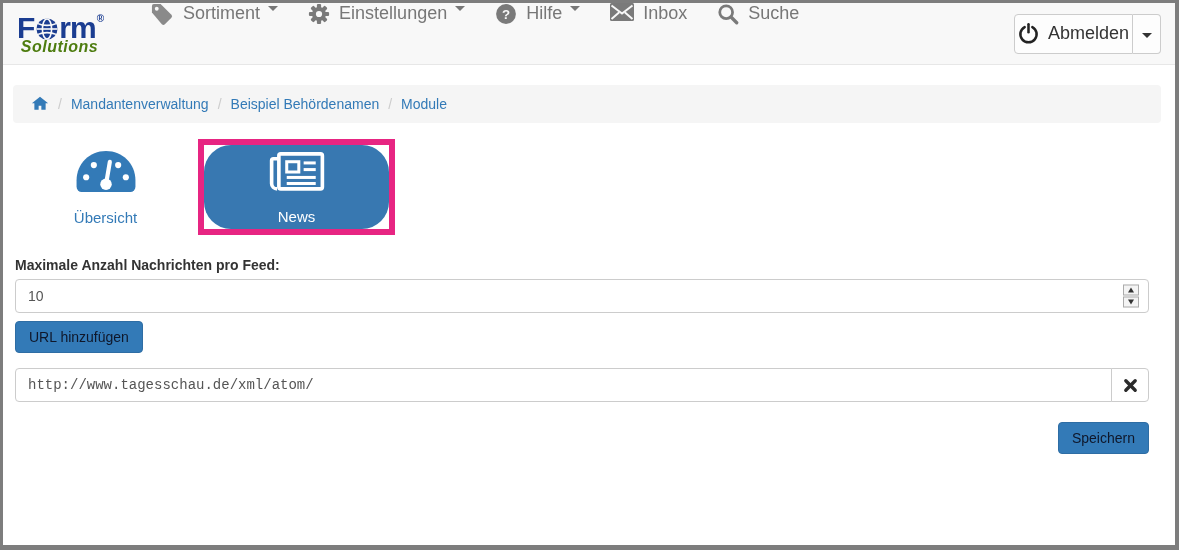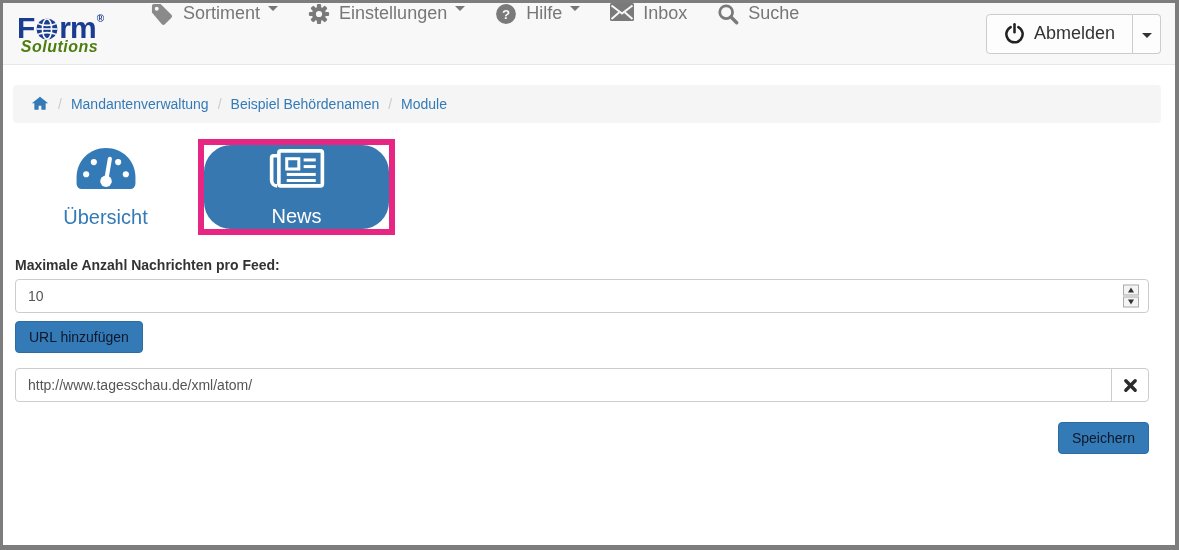--- a/index.html
+++ b/index.html
@@ -30,39 +30,39 @@
   .caret {
     display: inline-block; width: 0; height: 0; margin-left: -1px; margin-top: 3px;
     border-left: 5px solid transparent; border-right: 5px solid transparent; border-top: 5px solid #777;
   }
 
   .logout-group { margin-left: auto; display: flex; }
   .logout-btn, .logout-caret-btn {
     background: #fdfdfd; border: 1px solid #ccc; color: #333; cursor: pointer;
     font-family: inherit; font-size: 18px; height: 40px; display: flex; align-items: center;
   }
-  .logout-btn { border-radius: 4px 0 0 4px; padding: 0 17px; gap: 9px; }
+  .logout-btn { border-radius: 4px 0 0 4px; padding: 0 3px; gap: 9px; }
   .logout-caret-btn { border-radius: 0 4px 4px 0; border-left: none; width: 28px; justify-content: center; }
   .logout-caret-btn .caret { border-top-color: #333; margin: 3px 0 0 0; }
 
   
   .breadcrumb {
     margin: 20px 14px 0 10px; background: #f5f5f5; border-radius: 4px;
     padding: 10px 18px; font-size: 14px; display: flex; align-items: center; gap: 9px;
   }
   .breadcrumb a { color: #337ab7; text-decoration: none; cursor: pointer; }
   .breadcrumb .sep { color: #ccc; }
   .home-link { display: flex; align-items: center; cursor: pointer; }
 
   
   .tabs { display: flex; margin: 16px 0 0 10px; align-items: stretch; }
   .tab {
     width: 185px; min-height: 96px; display: flex; flex-direction: column;
     align-items: center; justify-content: center; gap: 14px;
-    color: #337ab7; font-size: 20px; text-decoration: none; cursor: pointer;
+    color: #337ab7; font-size: 15px; text-decoration: none; cursor: pointer;
   }
   .highlight-box { border: 6px solid #e72582; }
   .tab-active { background: #3878b1; color: #fff; min-height: 84px; border-radius: 27px; }
 
   
   .content { padding: 0 26px 0 12px; }
   .field-label { font-size: 14px; font-weight: bold; color: #333; margin-top: 22px; }
   .form-control {
     width: 100%; height: 34px; border: 1px solid #ccc; border-radius: 4px;
     padding: 6px 12px; font-size: 14px; color: #555; font-family: inherit; background: #fff;
@@ -75,21 +75,21 @@
   }
   .tri-up { width: 0; height: 0; border-left: 3.5px solid transparent; border-right: 3.5px solid transparent; border-bottom: 5px solid #333; }
   .tri-down { width: 0; height: 0; border-left: 3.5px solid transparent; border-right: 3.5px solid transparent; border-top: 5px solid #333; }
 
   .btn-primary {
     background: #337ab7; border: 1px solid #2e6da4; color: #0f172a; border-radius: 4px;
     padding: 7px 13px; font-size: 14px; font-family: inherit; cursor: pointer;
   }
   .add-url { margin-top: 8px; }
 
-  .input-group { display: flex; margin-top: 15px; }
+  .input-group { display: flex; margin-top: 15px; font-family: Liberation Mono, monospace; }
   .input-group .form-control { border-radius: 4px 0 0 4px; flex: 1; }
   .remove-btn {
     width: 38px; background: #fff; border: 1px solid #ccc; border-radius: 0 4px 4px 0;
     margin-left: -1px; display: flex; align-items: center; justify-content: center; cursor: pointer;
   }
   .save-row { display: flex; justify-content: flex-end; margin-top: 20px; }
 </style>
 </head>
 <body>
 

